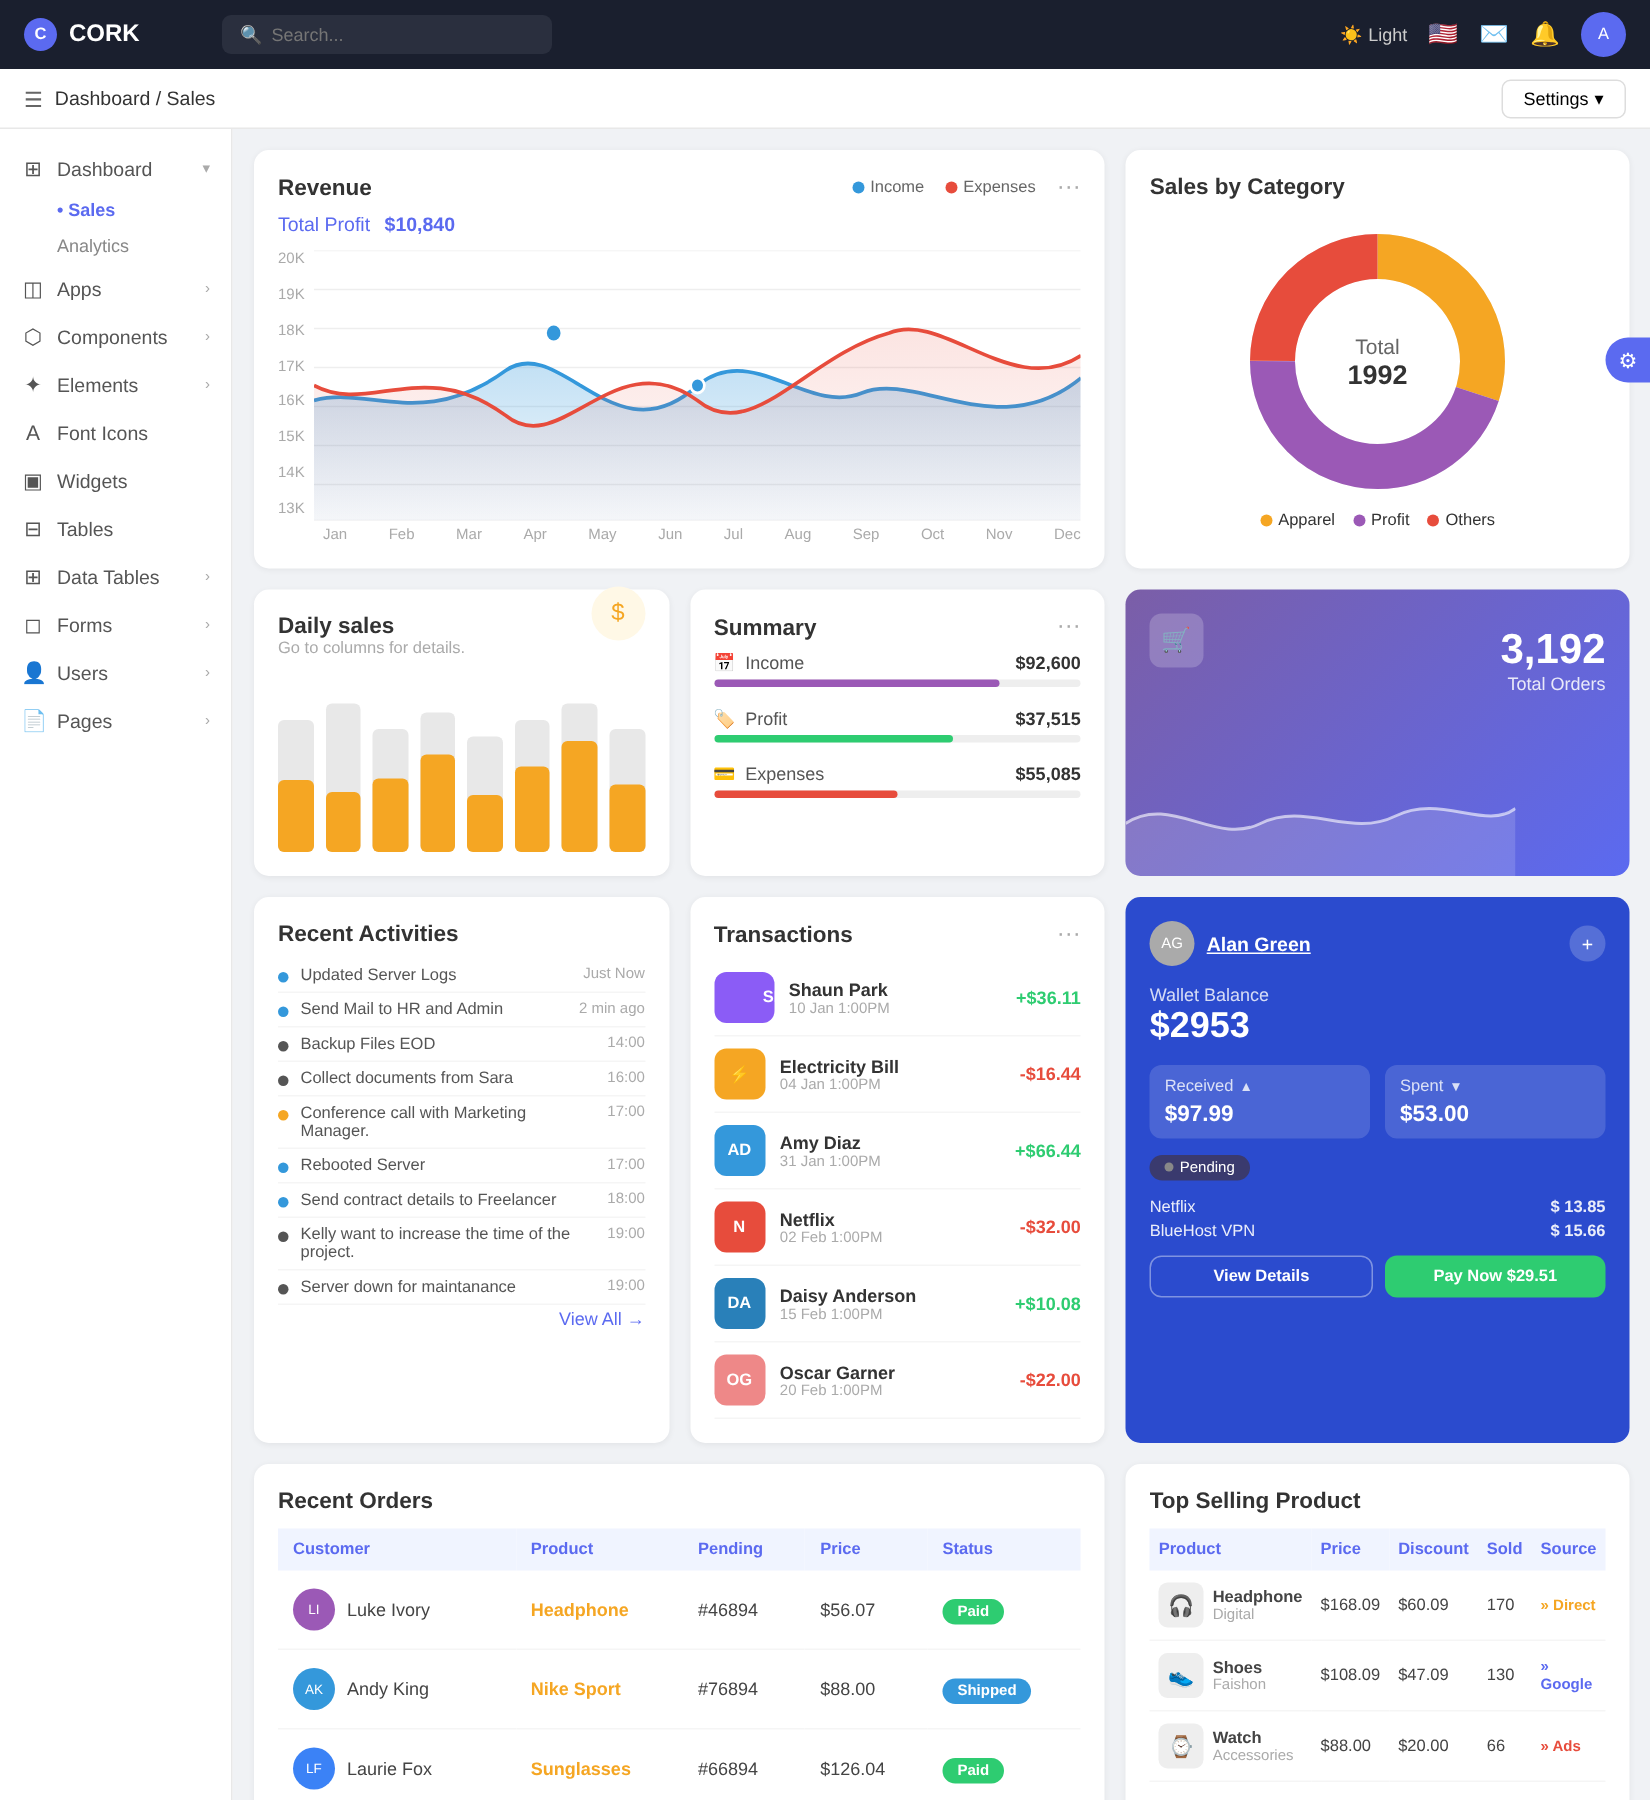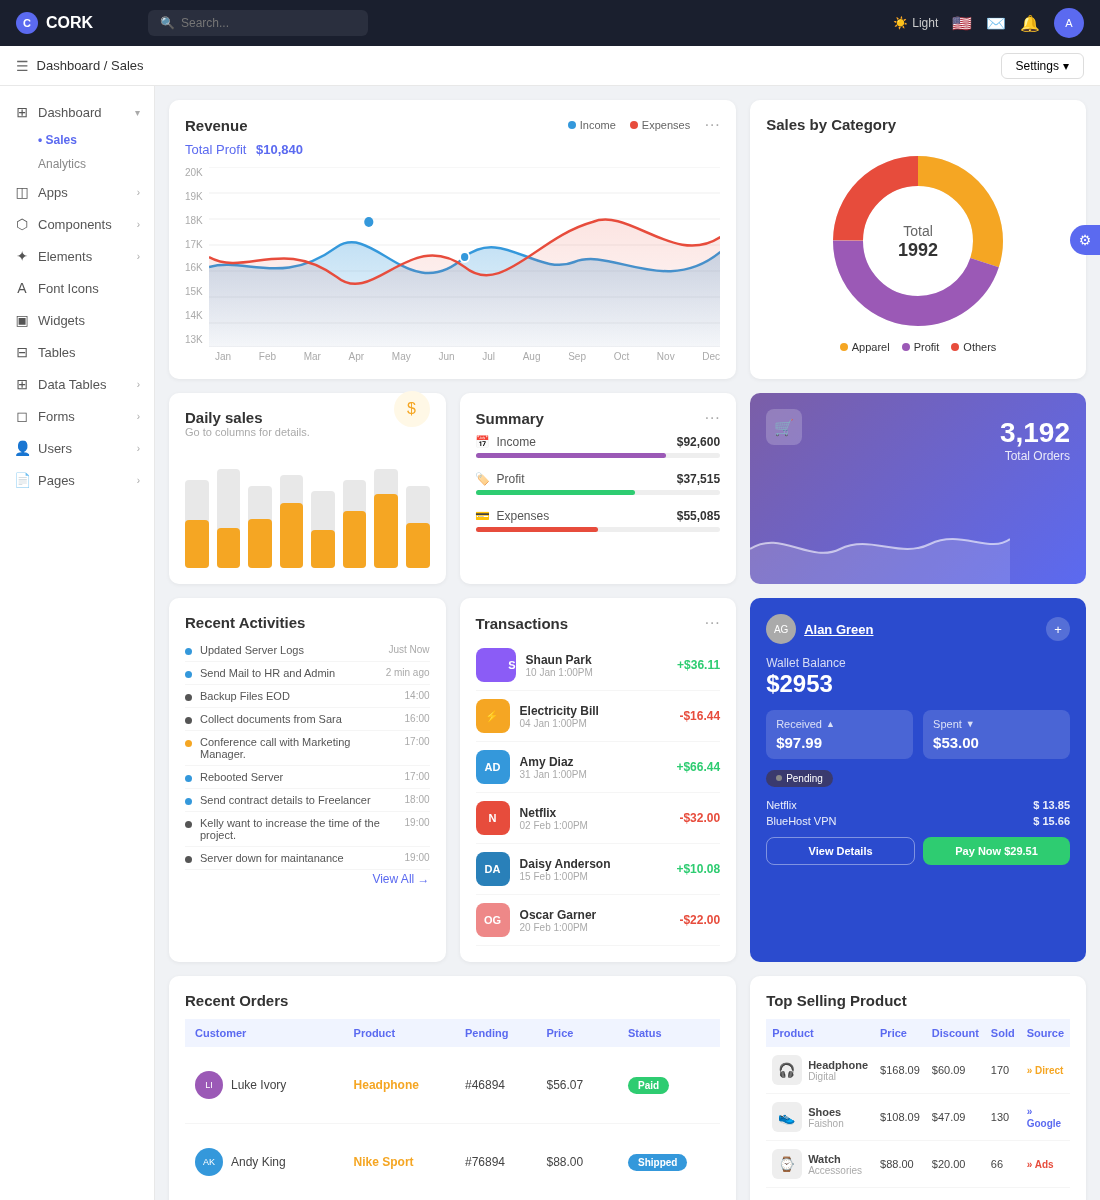--- a/index.html
+++ b/index.html
@@ -132,21 +132,21 @@
     .wallet-pending-item span:last-child { font-weight: 600; }
     .wallet-btns { display: flex; gap: 8px; margin-top: 10px; }
     .wallet-btn { flex: 1; padding: 7px; border-radius: 8px; border: none; font-size: 11px; font-weight: 600; cursor: pointer; text-align: center; }
     .wallet-btn-outline { background: transparent; border: 1px solid rgba(255,255,255,0.4); color: #fff; }
     .wallet-btn-solid { background: #2ecc71; color: #fff; }
 
     
     .recent-orders-card { grid-column: 1 / 3; grid-row: 4; }
     .orders-table { width: 100%; border-collapse: collapse; margin-top: 10px; }
     .orders-table th { background: #f0f4ff; font-size: 11px; font-weight: 600; color: #5b6af0; padding: 8px 10px; text-align: left; }
-    .orders-table td { padding: 24px 10px; font-size: 12px; color: #444; border-bottom: 1px solid #f5f5f5; }
+    .orders-table td { padding: 12px 10px; font-size: 12px; color: #444; border-bottom: 1px solid #f5f5f5; }
     .cust-cell { display: flex; align-items: center; gap: 8px; }
     .cust-avatar { width: 28px; height: 28px; border-radius: 50%; background: #ddd; display: flex; align-items: center; justify-content: center; font-size: 9px; color: #fff; }
     .status-badge { padding: 3px 10px; border-radius: 12px; font-size: 10px; font-weight: 600; color: #fff; }
     .status-paid { background: #2ecc71; }
     .status-shipped { background: #3498db; }
     .product-link { color: #f5a623; font-weight: 600; }
 
     
     .top-selling-card { grid-column: 3; grid-row: 4; }
     .ts-table { width: 100%; border-collapse: collapse; margin-top: 10px; }

